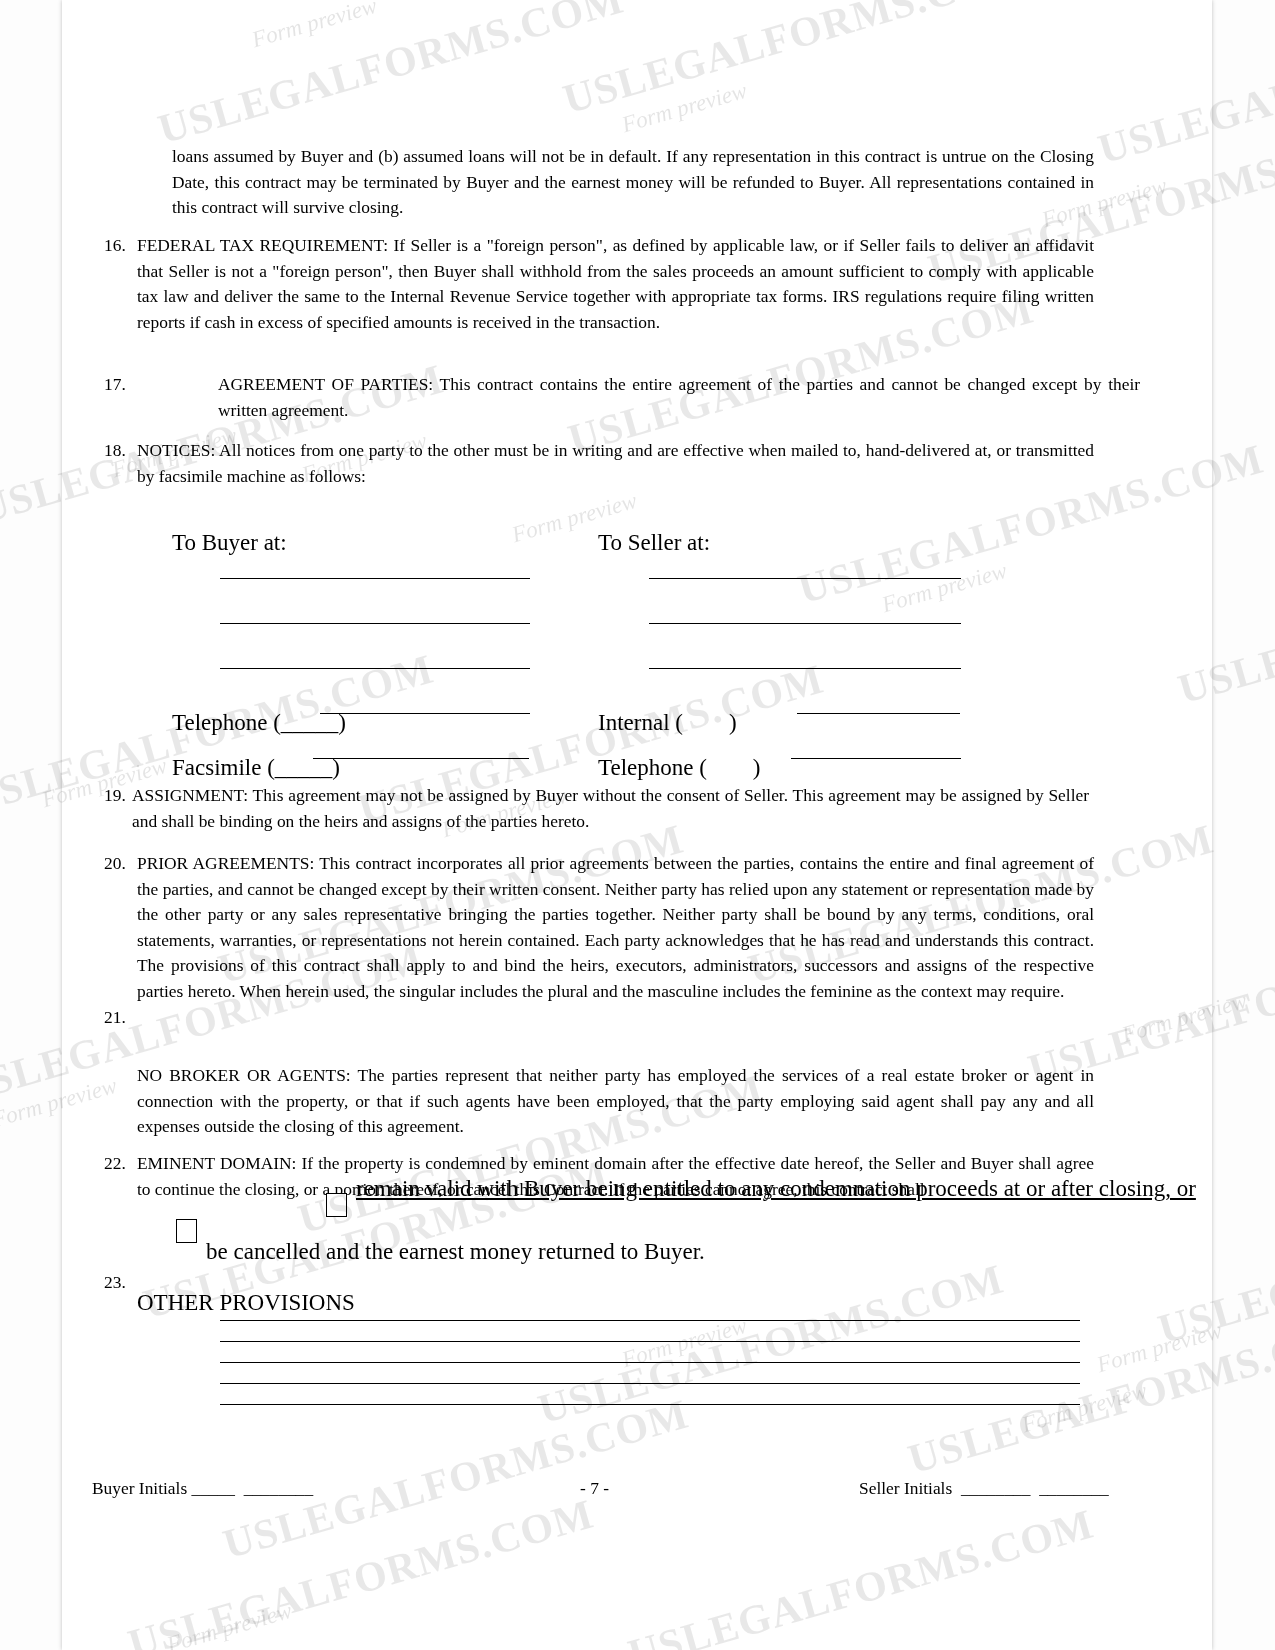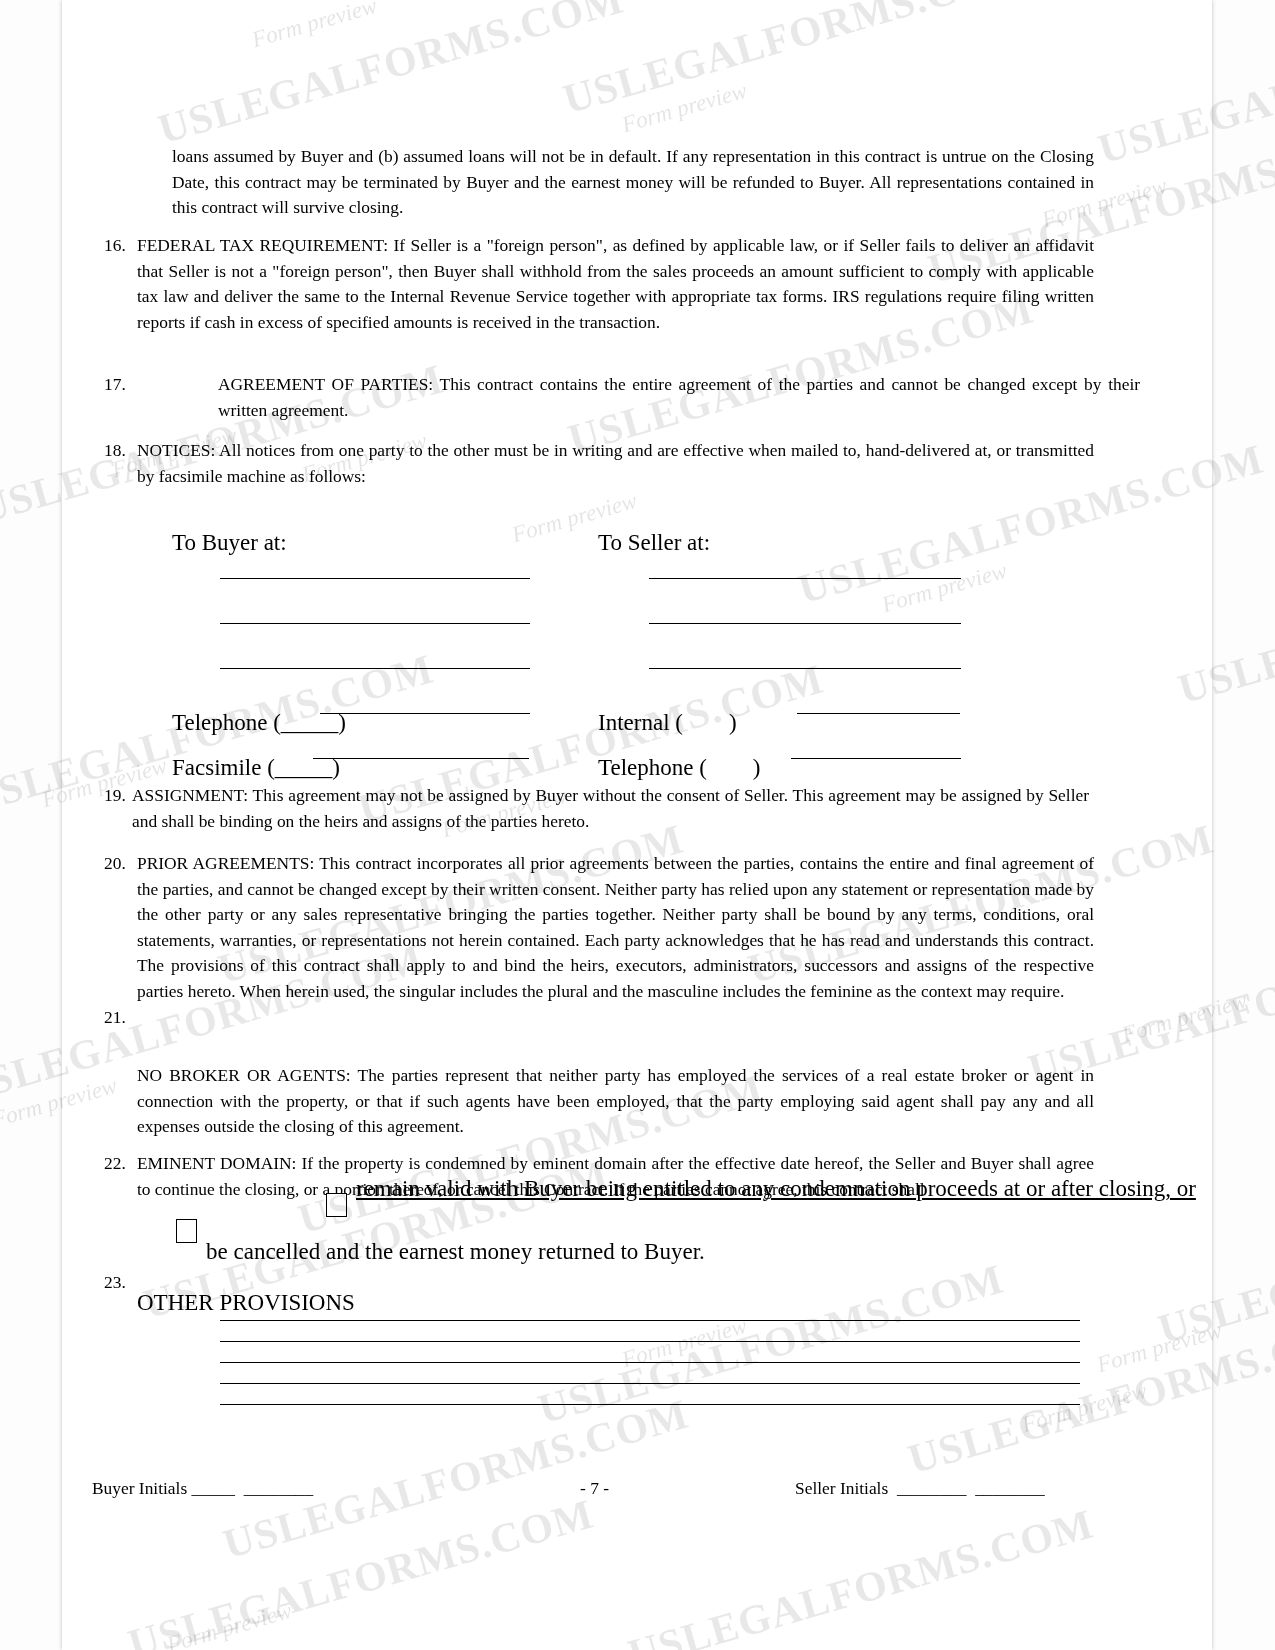--- a/index.html
+++ b/index.html
@@ -161,21 +161,21 @@
     <div class="plain" style="left:137px; top:1270px;">OTHER PROVISIONS</div>
 
     <div class="line" style="left:220px; top:1320px; width:860px;"></div>
     <div class="line" style="left:220px; top:1341px; width:860px;"></div>
     <div class="line" style="left:220px; top:1362px; width:860px;"></div>
     <div class="line" style="left:220px; top:1383px; width:860px;"></div>
     <div class="line" style="left:220px; top:1404px; width:860px;"></div>
 
     <div class="footer-text" style="left:92px; top:1478px;">Buyer Initials _____  ________</div>
     <div class="footer-text" style="left:580px; top:1478px;">- 7 -</div>
-    <div class="footer-text" style="left:795px; top:1478px;font-family:Liberation Serif, serif;">Seller Initials  ________  ________</div>
+    <div class="footer-text" style="left:859px; top:1478px;font-family:Liberation Serif, serif;">Seller Initials  ________  ________</div>
   </div>
 
   <div class="wm-layer">
     <div class="wm big" style="left:150px; top:40px; transform:rotate(-16deg);">USLEGALFORMS.COM</div>
     <div class="wm small" style="left:250px; top:10px; transform:rotate(-16deg);">Form preview</div>
 
     <div class="wm big" style="left:555px; top:10px; transform:rotate(-16deg);">USLEGALFORMS.COM</div>
     <div class="wm small" style="left:620px; top:95px; transform:rotate(-16deg);">Form preview</div>
 
     <div class="wm big" style="left:1090px; top:60px; transform:rotate(-16deg);">USLEGALFORMS.COM</div>

